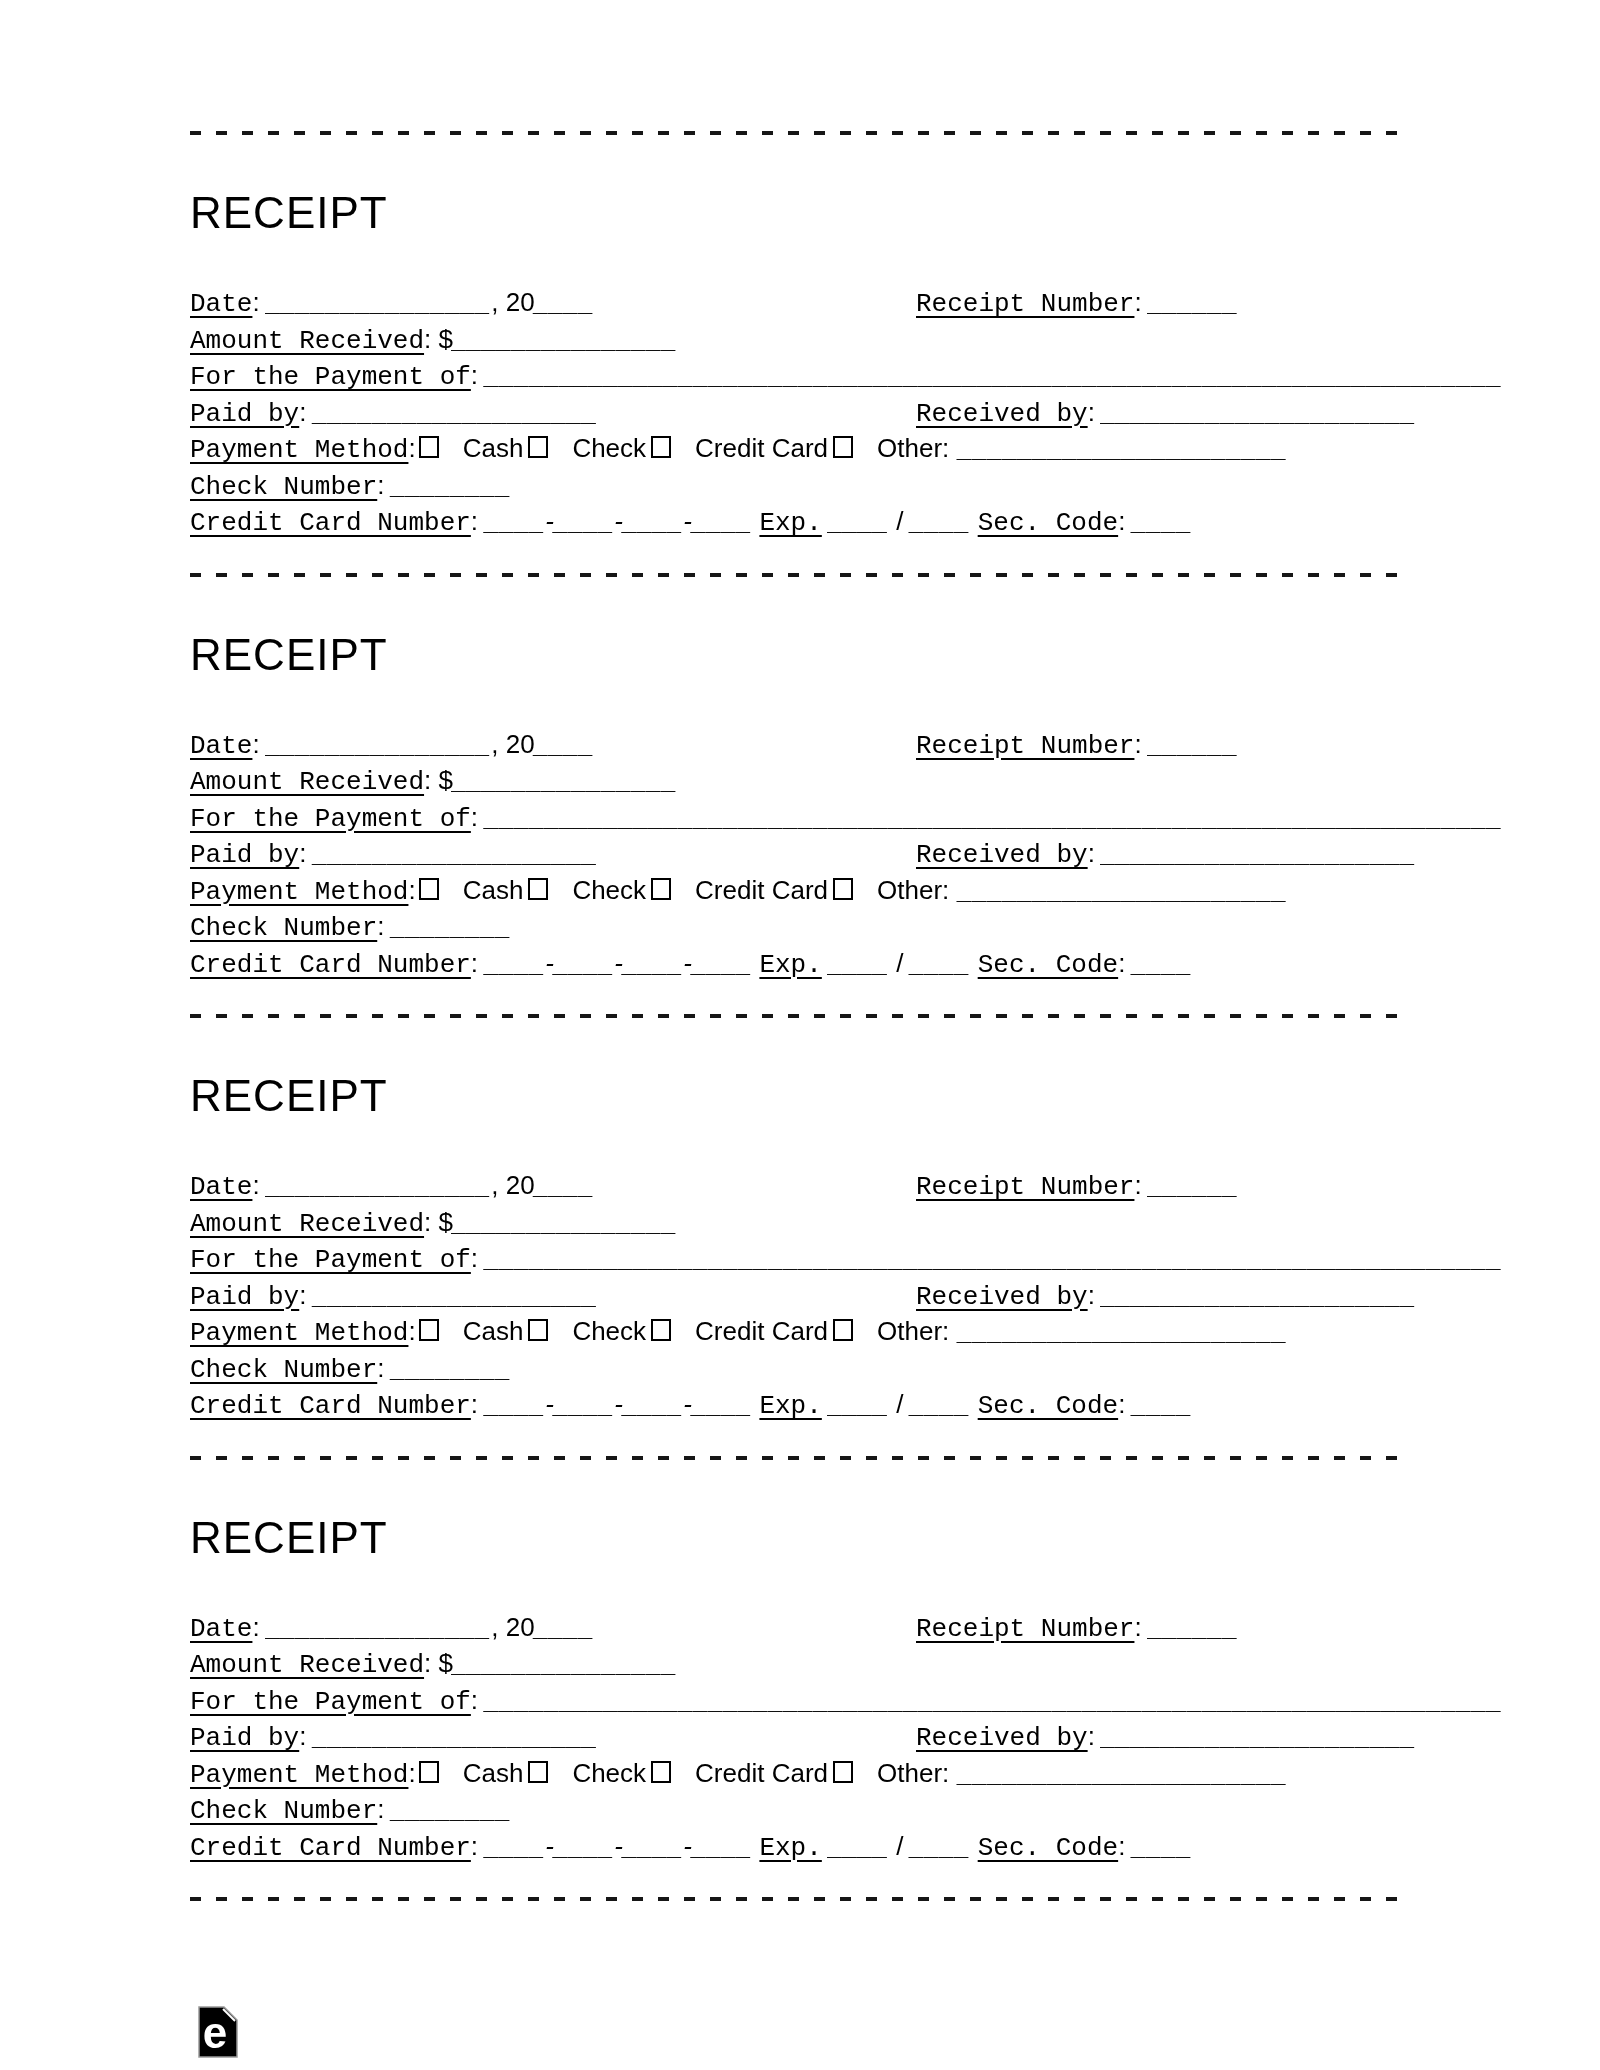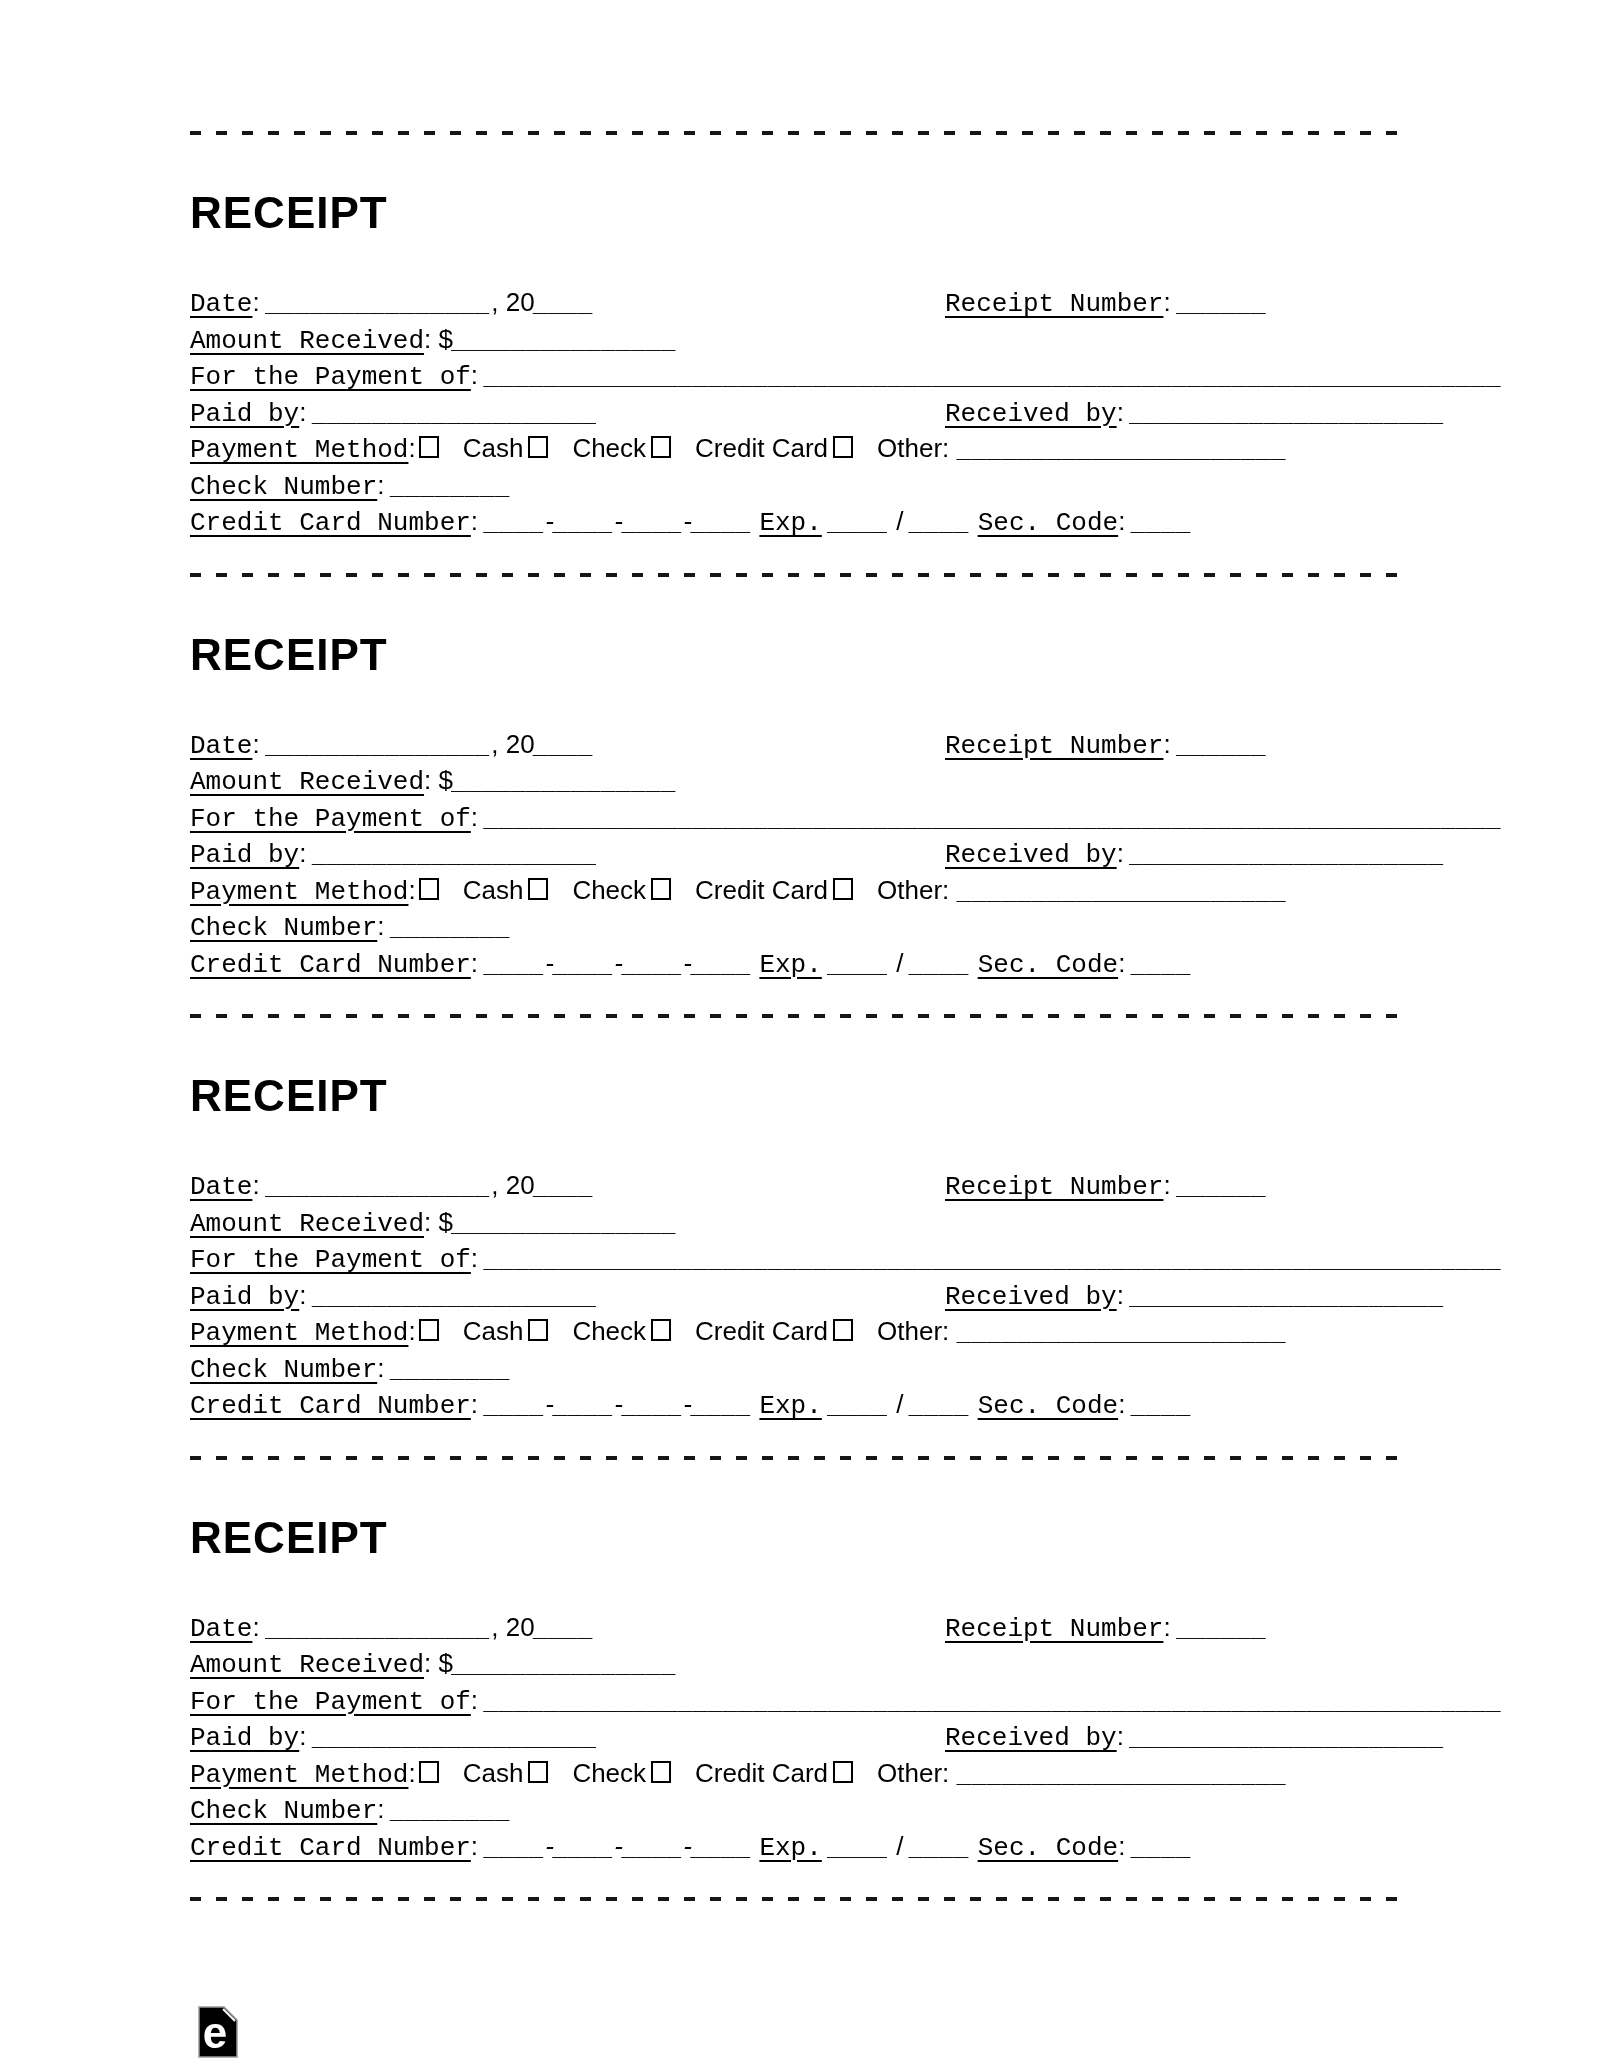--- a/index.html
+++ b/index.html
@@ -24,34 +24,34 @@
     padding: 131px 190px 0 190px;
   }
   .sep {
     height: 4px;
     background: repeating-linear-gradient(90deg, #161616 0 11px, transparent 11px 26px);
   }
   .heading {
     margin: 56px 0 0 0;
     font-size: 44px;
     line-height: 44px;
-    font-weight: bold;
+    font-weight: normal;
     letter-spacing: 1px;
   }
   .form {
     margin-top: 50px;
     margin-bottom: 32px;
     font-size: 26px;
     line-height: 34.5px;
     white-space: nowrap;
   }
   .row { position: relative; }
   .right-col {
     position: absolute;
-    left: 755px;
+    left: 726px;
     top: 0;
   }
   
   .lbl .u, .lbl.nolcolon {
     text-decoration: underline;
     text-decoration-thickness: 2px;
     text-underline-offset: 5px;
     font-family: Liberation Mono, monospace;
   }
   .blank { letter-spacing: 0.5px; font-style: italic; }

